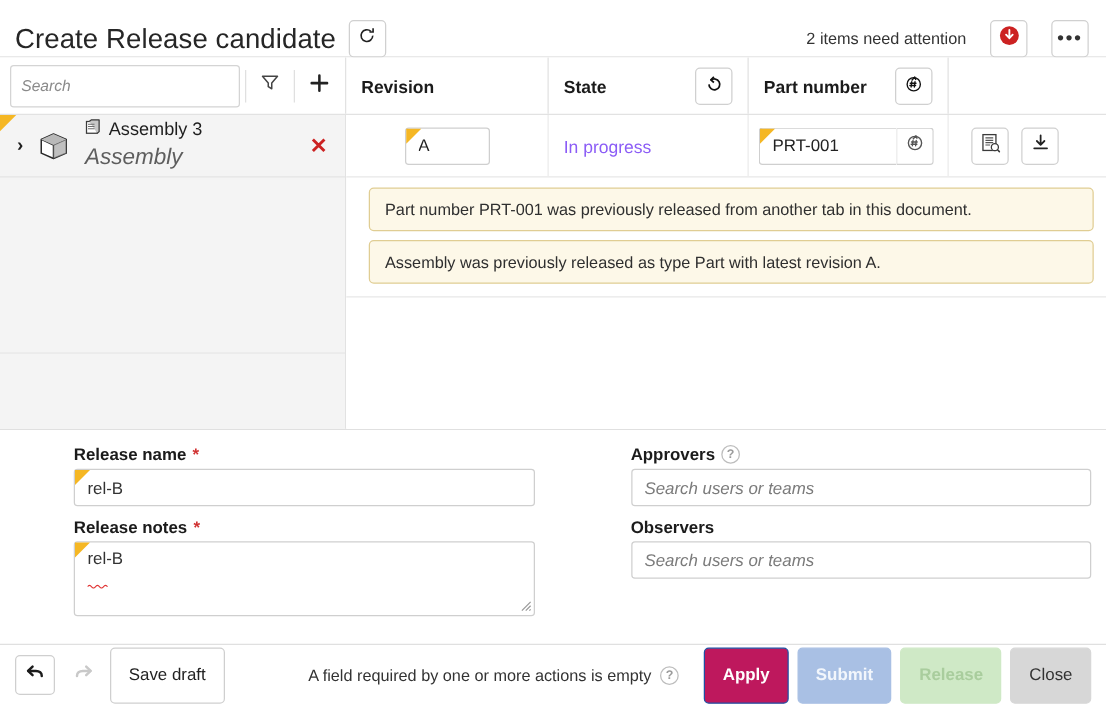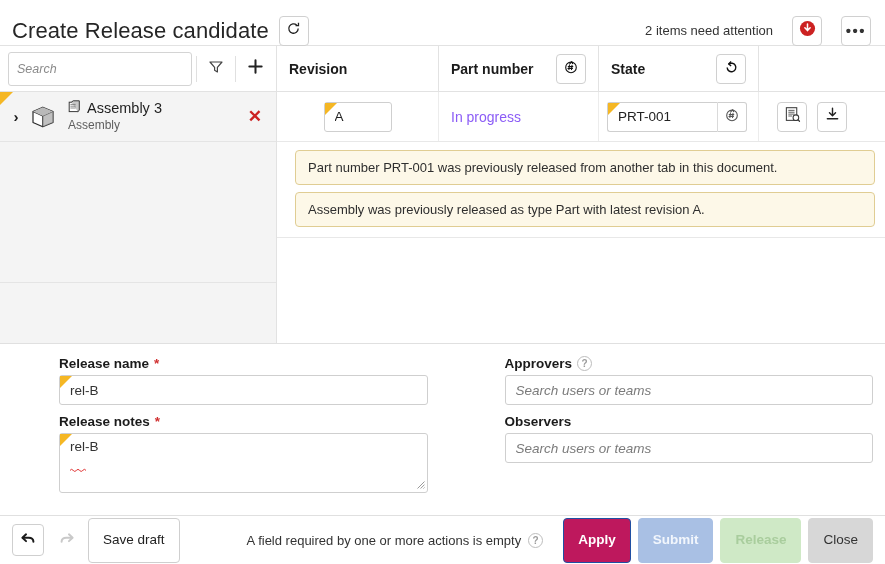--- a/index.html
+++ b/index.html
@@ -88,21 +88,21 @@
   .corner-flag {
     position: absolute; top: 0; left: 0;
     width: 0; height: 0;
     border-top: 13px solid #f5b724;
     border-right: 13px solid transparent;
   }
   .chev { width: 20px; text-align: center; font-size: 15px; color: #1d1d1d; cursor: pointer; font-weight: 700; }
   .cube { width: 34px; display: flex; align-items: center; justify-content: center; }
   .tree-label { margin-left: 8px; display: flex; flex-direction: column; justify-content: center; }
   .tree-name { font-size: 14.5px; color: #1e1e1e; line-height: 1.15; display: flex; align-items: center; gap: 5px; }
-  .tree-sub { font-size: 12px; color: #5e5e5e; line-height: 1.3; }
+  .tree-sub { font-size: 18px; color: #5e5e5e; font-style: italic; line-height: 1.3; }
   .x-btn { margin-left: auto; color: #cc2222; font-size: 17px; font-weight: 700; cursor: pointer; padding: 0 4px; }
   .tree-fill { flex: 1 1 auto; background: #f4f4f4; border-top: 0; }
   .tree-fill-top { height: 80px; border-bottom: 1px solid #e4e4e4; }
 
   .detail-pane { flex: 1 1 auto; display: flex; flex-direction: column; background: #fff; min-width: 0; }
   .detail-row {
     height: 50px; flex: 0 0 50px;
     display: flex; align-items: center;
     border-bottom: 1px solid #e8e8e8;
     background: #fff;
@@ -253,40 +253,40 @@
             <path d="M8 2.2v11.6M2.2 8h11.6" stroke="#222" stroke-width="1.9" stroke-linecap="round"></path>
           </svg>
         </span>
       </div>
     </div>
 
     <div class="col col-rev">
       <span>Revision</span>
     </div>
 
+    <div class="col col-state">
+      <span>State</span>
+      <span class="icon-btn">
+        <span>
+          <svg width="15" height="15" viewBox="0 0 16 16">
+            <path d="M3.4 8a4.6 4.6 0 1 0 1.5-3.4" fill="none" stroke="#111" stroke-width="1.5"></path>
+            <path d="M7.6 1.6 5 4.2l2.6 2.2" fill="none" stroke="#111" stroke-width="1.5" stroke-linejoin="round"></path>
+          </svg>
+        </span>
+      </span>
+    </div>
+
     <div class="col col-part">
       <span>Part number</span>
       <span class="icon-btn">
         <span>
           <svg width="16" height="16" viewBox="0 0 16 16">
             <circle cx="8" cy="8.4" r="5.3" fill="none" stroke="#111" stroke-width="1.1"></circle>
             <path d="M6.3 5.4 8.8 2.6l.9 2.4" fill="none" stroke="#111" stroke-width="1.1" stroke-linejoin="round"></path>
             <path d="M6.4 6.3 5.9 10.6M9 6.3l-.5 4.3M5.2 7.6h4.6M4.9 9.4h4.6" stroke="#111" stroke-width="1.05" stroke-linecap="round"></path>
-          </svg>
-        </span>
-      </span>
-    </div>
-
-    <div class="col col-state">
-      <span>State</span>
-      <span class="icon-btn">
-        <span>
-          <svg width="15" height="15" viewBox="0 0 16 16">
-            <path d="M3.4 8a4.6 4.6 0 1 0 1.5-3.4" fill="none" stroke="#111" stroke-width="1.5"></path>
-            <path d="M7.6 1.6 5 4.2l2.6 2.2" fill="none" stroke="#111" stroke-width="1.5" stroke-linejoin="round"></path>
           </svg>
         </span>
       </span>
     </div>
 
     <div class="col col-rest"></div>
   </div>
 
   <div class="body">
 

